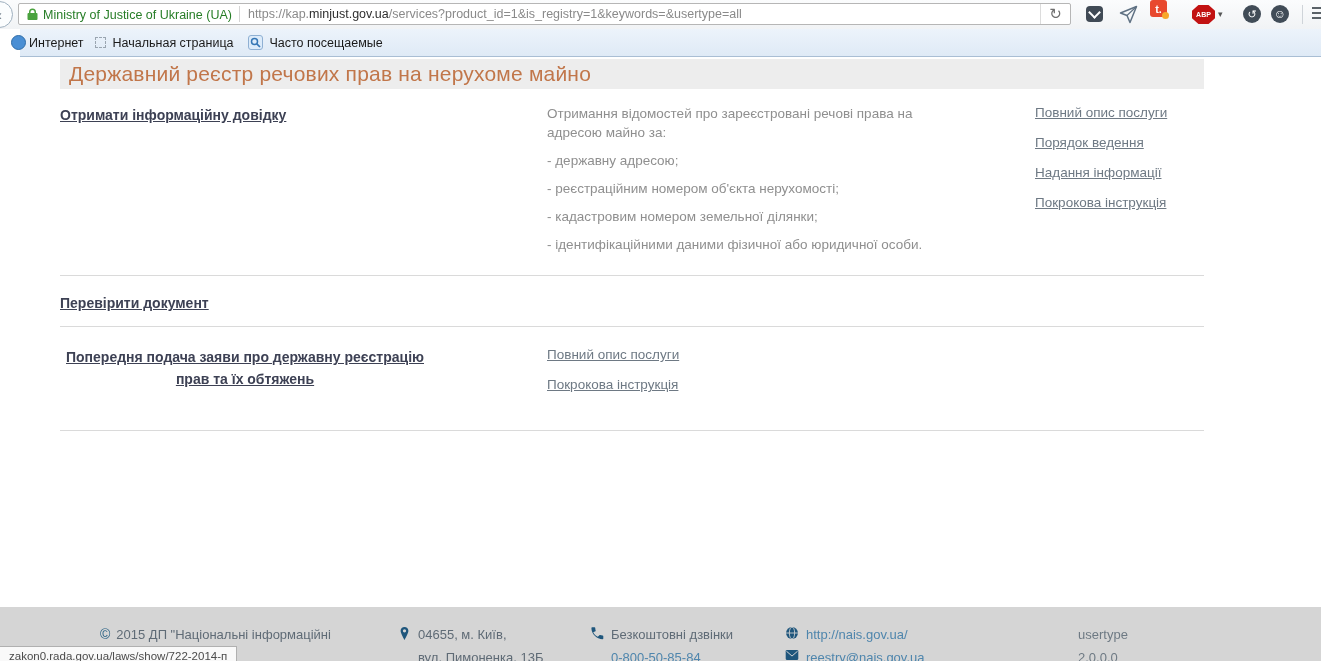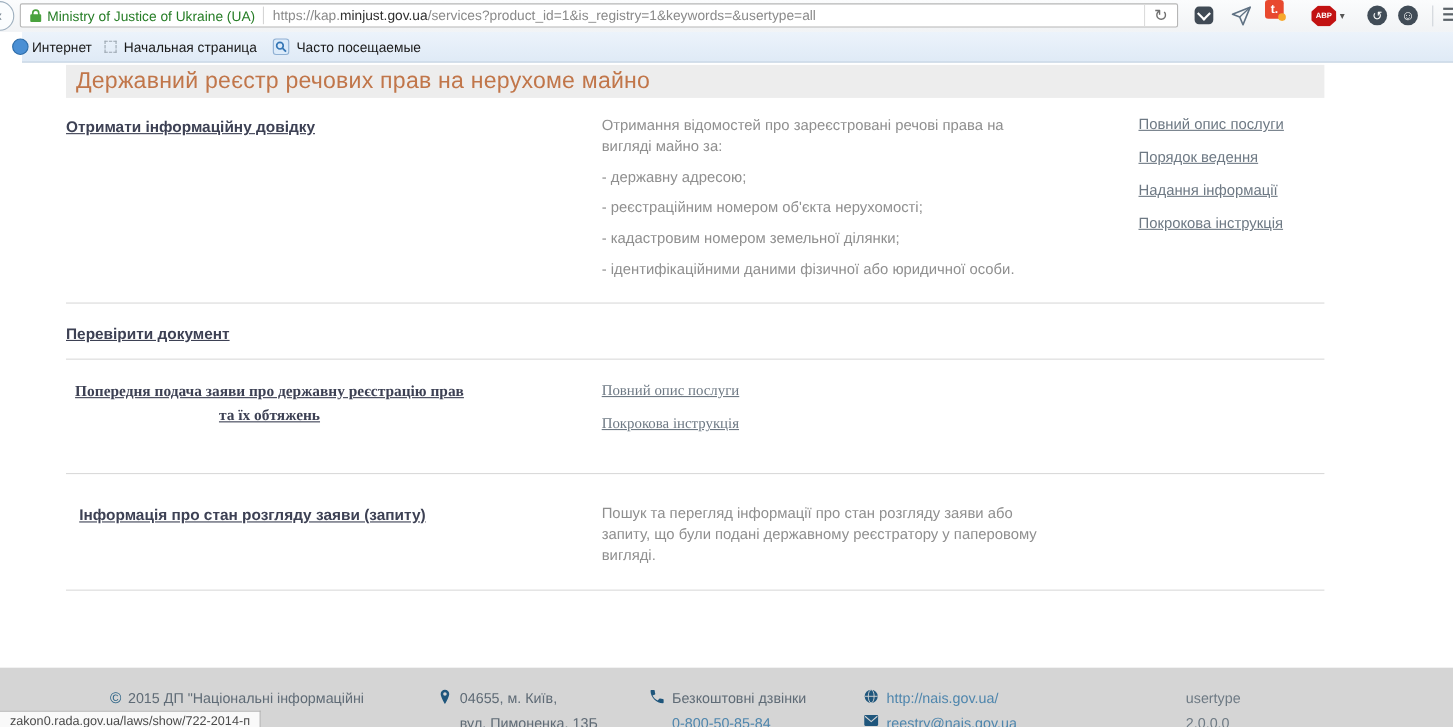--- a/index.html
+++ b/index.html
@@ -97,21 +97,21 @@
   .page { position: absolute; top: 57px; left: 0; right: 0; bottom: 54px; background: #fff; }
   .container { margin: 2px 0 0 60px; width: 1144px; }
   .page-title-band {
     background: #ededed; height: 30px; display: flex; align-items: center; padding-left: 9px;
   }
   .page-title { font-size: 21px; font-weight: 400; color: #c1764a; letter-spacing: 0.2px; }
 
   .service-row { display: flex; border-bottom: 1px solid #dadada; }
   .sr1 { padding: 15px 0 12px; }
   .sr2 { padding: 16px 0 12px; }
-  .sr3 { padding: 19px 0 24px; font-family: Liberation Serif, serif; }
+  .sr3 { padding: 19px 0 24px; }
   .sr4 { padding: 26px 0 13px; }
   .svc-col-title { width: 487px; flex: none; }
   .svc-title {
     display: inline-block; max-width: 370px;
     font-size: 14px; font-weight: bold; color: #3d4154; line-height: 22px; text-align: center;
   }
   .sr4 .svc-col-title { padding-left: 12px; }
   .svc-col-desc { width: 488px; flex: none; padding-right: 88px; }
   .svc-col-desc p { font-size: 13.5px; color: #8f8f8f; line-height: 19px; margin-bottom: 9px; }
   .svc-col-links { flex: 1; }
@@ -208,21 +208,21 @@
   <div class="container">
     <div class="page-title-band">
       <span class="page-title">Державний реєстр речових прав на нерухоме майно</span>
     </div>
 
     <div class="service-row sr1">
       <div class="svc-col-title">
         <a class="svc-title">Отримати інформаційну довідку</a>
       </div>
       <div class="svc-col-desc">
-        <p>Отримання відомостей про зареєстровані речові права на вигляді майно за:</p>
+        <p>Отримання відомостей про зареєстровані речові права на адресою майно за:</p>
         <p>- державну адресою;</p>
         <p>- реєстраційним номером об'єкта нерухомості;</p>
         <p>- кадастровим номером земельної ділянки;</p>
         <p>- ідентифікаційними даними фізичної або юридичної особи.</p>
       </div>
       <div class="svc-col-links">
         <a class="svc-link">Повний опис послуги</a>
         <a class="svc-link">Порядок ведення</a>
         <a class="svc-link">Надання інформації</a>
         <a class="svc-link">Покрокова інструкція</a>
@@ -239,29 +239,20 @@
     <div class="service-row sr3">
       <div class="svc-col-title">
         <a class="svc-title">Попередня подача заяви про державну реєстрацію прав та їх обтяжень</a>
       </div>
       <div class="svc-col-links">
         <a class="svc-link">Повний опис послуги</a>
         <a class="svc-link">Покрокова інструкція</a>
       </div>
     </div>
 
-    <div class="service-row sr4">
-      <div class="svc-col-title">
-        <a class="svc-title">Інформація про стан розгляду заяви (запиту)</a>
-      </div>
-      <div class="svc-col-desc">
-        <p>Пошук та перегляд інформації про стан розгляду заяви або запиту, що були подані державному реєстратору у паперовому вигляді.</p>
-      </div>
-      <div class="svc-col-links"></div>
-    </div>
   </div>
 </div>
 
 <div class="footer">
   <div class="f-col f-copy">
     <span class="f-copy-icon">©</span>
     <span class="f-copy-text">2015 ДП "Національні інформаційні системи"</span>
   </div>
   <div class="f-col f-addr">
     <span class="f-icon">

